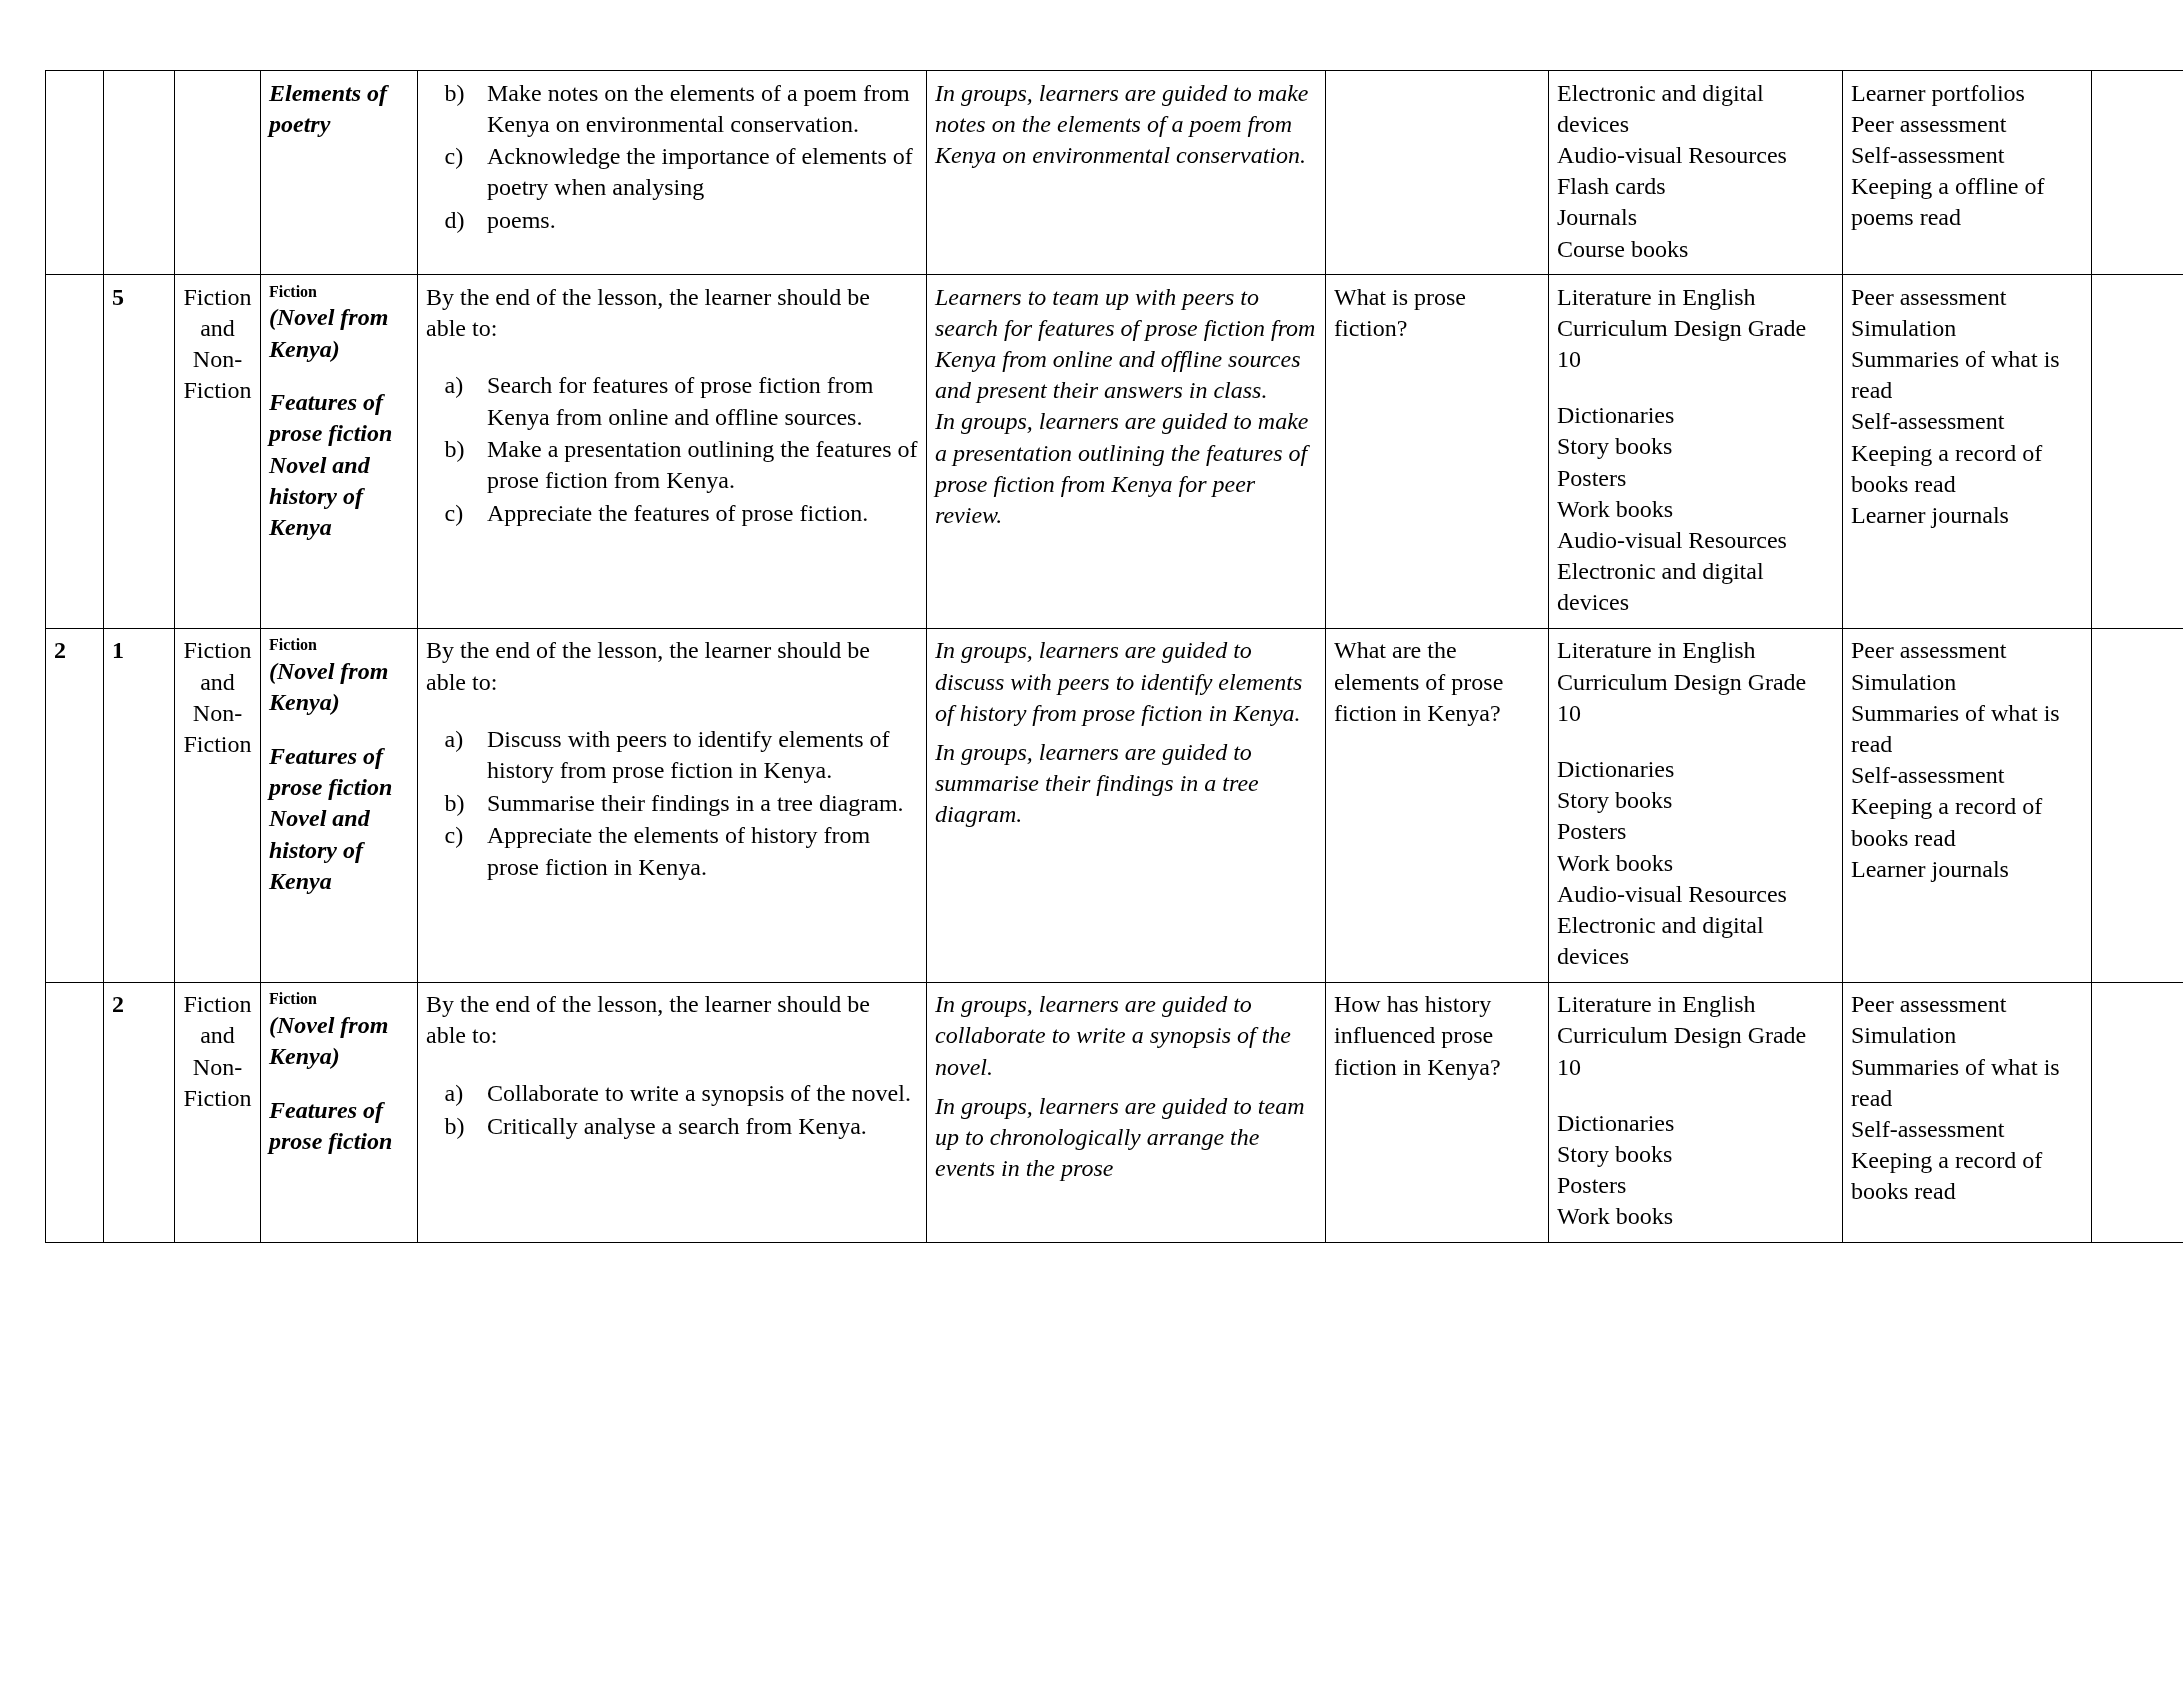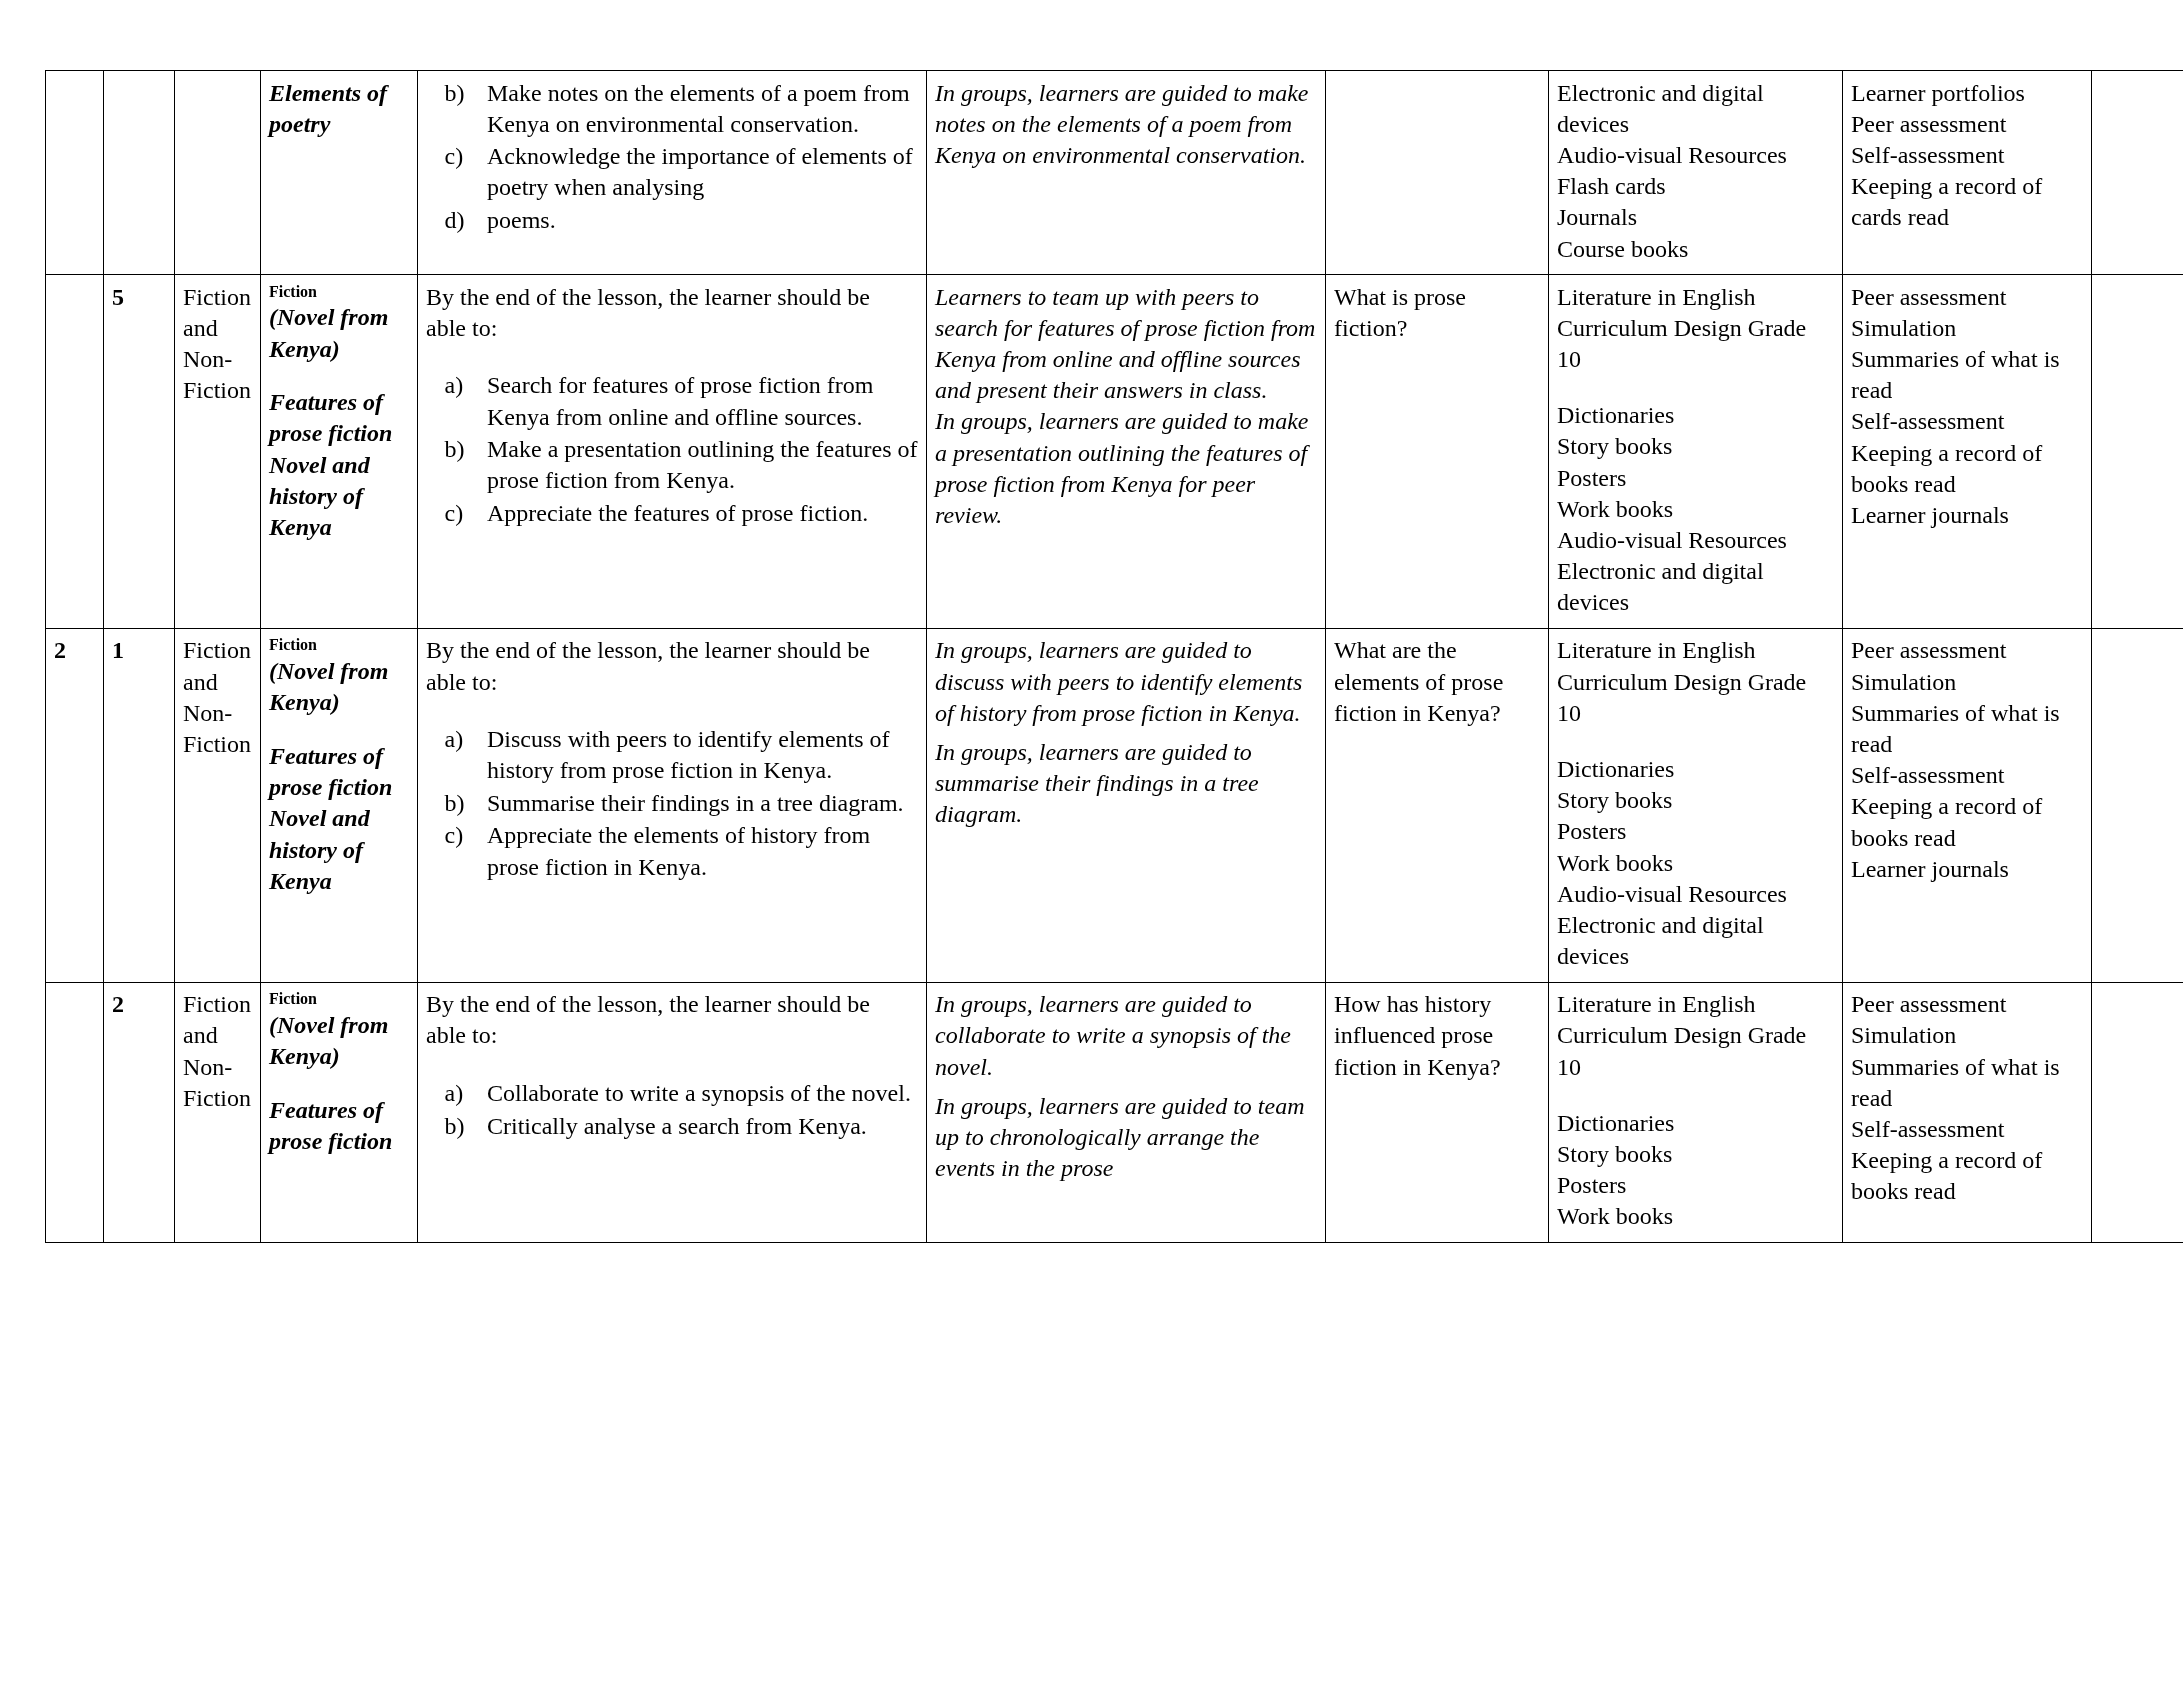--- a/index.html
+++ b/index.html
@@ -31,21 +31,21 @@
     border: 1.3px solid #000000;
     vertical-align: top;
     padding: 6.6px 8px 9.3px 8px;
     font-size: 24px;
     line-height: 1.30;
     font-family: "Liberation Serif", "DejaVu Serif", serif;
   }
   
   .c-week     { width: 41px;  }
   .c-lesson   { width: 54px;  }
-  .c-strand   { width: 69px; }
+  .c-strand   { width: 69px; text-align: center; }
   .c-sub      { width: 140px; }
   .c-out      { width: 492px; }
   .c-exp      { width: 382px; }
   .c-inq      { width: 206px; }
   .c-res      { width: 277px; }
   .c-ass      { width: 232px; }
   .c-ref      { width: 181px; }
 
   .num {
     font-weight: bold;
@@ -125,21 +125,21 @@
             <span>Flash cards</span>
             <span>Journals</span>
             <span>Course books</span>
           </div>
         </td>
         <td class="c-ass">
           <div class="lines">
             <span>Learner portfolios</span>
             <span>Peer assessment</span>
             <span>Self-assessment</span>
-            <span>Keeping a record of cards read</span>
+            <span>Keeping a offline of poems read</span>
           </div>
         </td>
         <td class="c-ref"></td>
       </tr>
 
       <tr>
         <td class="c-week num"></td>
         <td class="c-lesson num">5</td>
         <td class="c-strand">
           <span class="strand-txt">Fiction and Non-Fiction</span>

